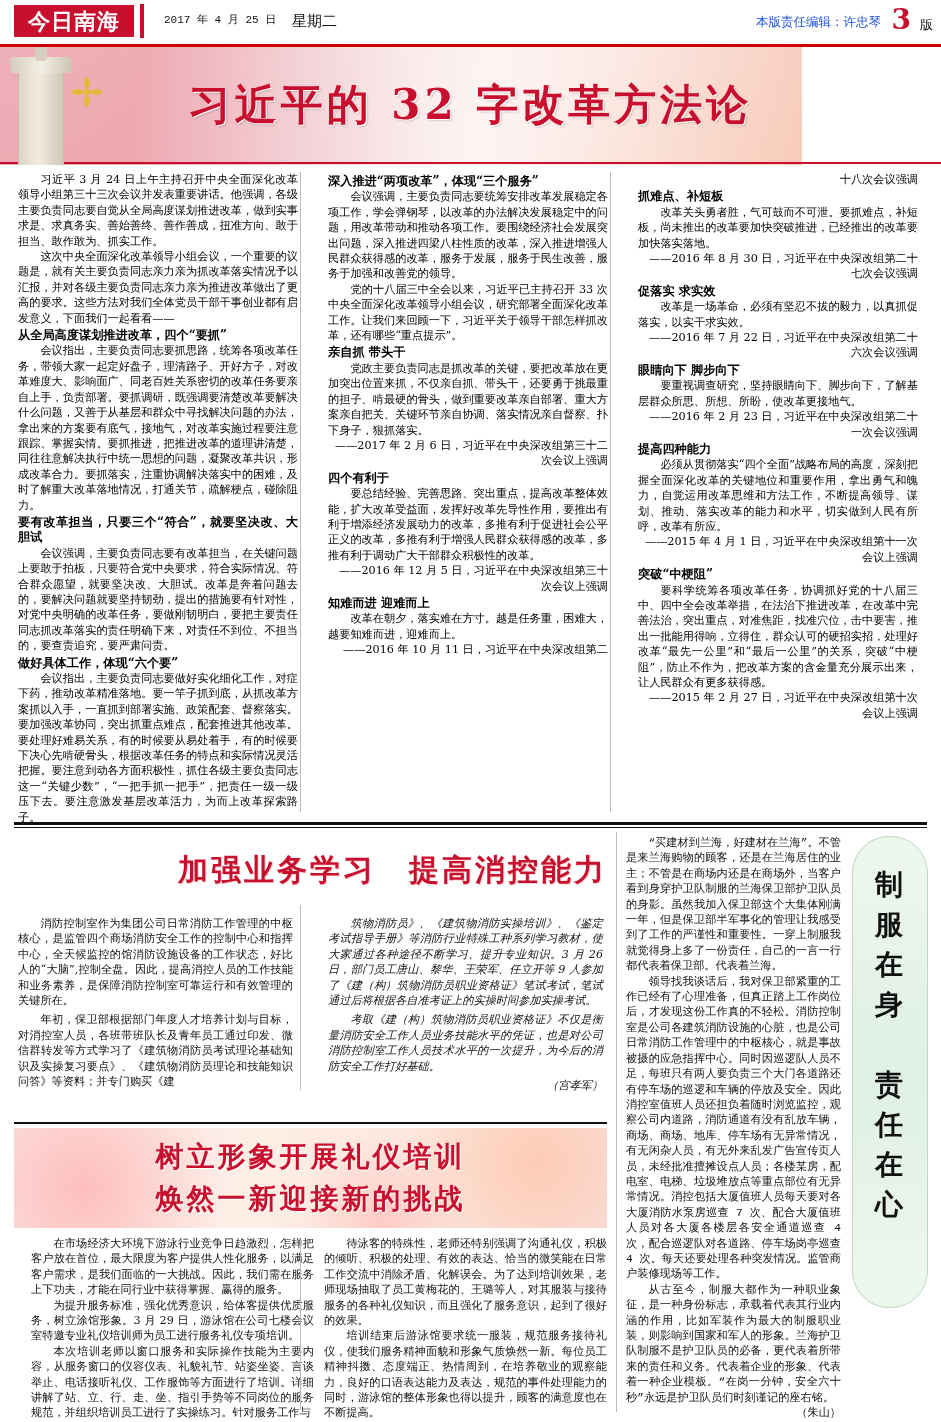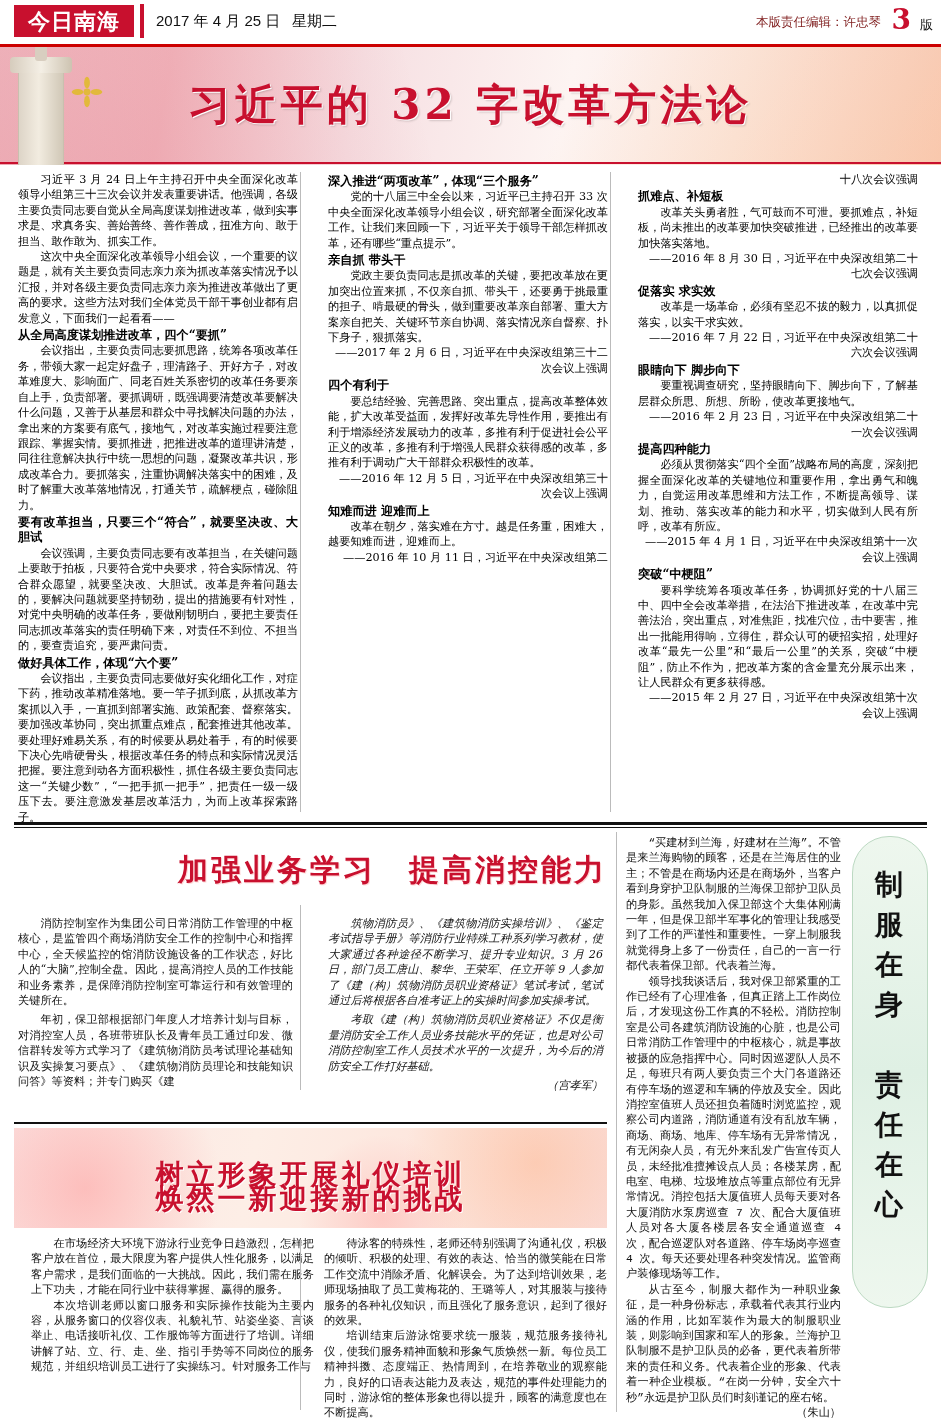--- a/index.html
+++ b/index.html
@@ -5,33 +5,33 @@
   html,body{margin:0;padding:0;background:#fff;}
   body{width:941px;height:1422px;font-family:"DejaVu Sans","Liberation Sans",sans-serif;color:#111;}
   .page{position:relative;width:941px;height:1422px;overflow:hidden;background:#fff;padding-left:16px;}
 
   
   .masthead{position:absolute;left:0;top:0;width:941px;height:44px;border-bottom:3px solid #c00;}
   .logo{position:absolute;left:14px;top:5px;width:120px;height:32px;background:#c8102e;color:#fff;
         font-family:"DejaVu Serif","Liberation Serif",serif;font-weight:bold;font-size:22px;
         letter-spacing:1px;text-align:center;line-height:32px;}
   .redbar{position:absolute;left:140px;top:4px;width:4px;height:34px;background:#c8102e;}
-  .mdate{position:absolute;left:156px;top:12px;font-size:15px;color:#111;
-         font-family:Liberation Sans, sans-serif;}
+  .mdate{position:absolute;left:164px;top:12px;font-size:11px;color:#111;
+         font-family:Liberation Mono, monospace;}
   .mweek{position:absolute;left:292px;top:12px;font-size:15px;color:#111;
          font-family:"DejaVu Serif","Liberation Serif",serif;}
-  .meditor{position:absolute;right:60px;top:14px;font-size:12.5px;color:#7f1d1d;
+  .meditor{position:absolute;right:60px;top:14px;font-size:12.5px;color:#1d4ed8;
            font-family:Liberation Mono, monospace;}
   .mpageno{position:absolute;right:30px;top:3px;font-size:28px;color:#c8102e;font-weight:bold;
            font-family:"DejaVu Serif","Liberation Serif",serif;}
   .mpagecn{position:absolute;right:8px;top:16px;font-size:13px;color:#111;
            font-family:"DejaVu Serif","Liberation Serif",serif;}
 
   
-  .hero{position:absolute;left:0;top:47px;width:941px;height:118px;overflow:hidden;
+  .hero{position:absolute;left:0;top:47px;width:802px;height:118px;overflow:hidden;
         background:linear-gradient(100deg,#f7d9dc 0%,#f4c3c8 18%,#f6dfe2 38%,#fdf4f2 60%,#fbe8e4 78%,#f7d2d2 100%);}
   .hero:after{content:"";position:absolute;left:0;top:0;width:941px;height:118px;
         background:linear-gradient(75deg,rgba(200,16,46,.22) 0%,rgba(255,255,255,0) 45%),
                    linear-gradient(-60deg,rgba(255,170,60,.25) 0%,rgba(255,255,255,0) 40%);}
   .hero-pillar{position:absolute;left:18px;top:20px;width:46px;height:120px;
         background:linear-gradient(90deg,#dcd3c6,#f2ece0 45%,#cfc6b5);border-radius:6px;
         box-shadow:0 0 0 1px #c9bfae inset;z-index:3;}
   .hero-pillar:before{content:"";position:absolute;left:-8px;top:-10px;width:62px;height:16px;
         background:linear-gradient(90deg,#d6ccbd,#f4efe5,#cdc3b1);border-radius:4px;}
   .hero-pillar:after{content:"";position:absolute;left:17px;top:-26px;width:12px;height:20px;
@@ -83,21 +83,21 @@
   .sec3{position:absolute;left:14px;top:1128px;width:593px;height:285px;}
   .sec3-banner{position:absolute;left:0;top:0;width:593px;height:100px;overflow:hidden;
         background:linear-gradient(100deg,#fbe4e2,#fdeee6 40%,#fde6dd 70%,#fadfdc);}
   .sec3-banner:after{content:"";position:absolute;left:0;top:0;width:593px;height:100px;
         background:radial-gradient(circle at 12% 60%,rgba(255,140,140,.45),rgba(255,255,255,0) 26%),
                    radial-gradient(circle at 88% 35%,rgba(255,170,120,.4),rgba(255,255,255,0) 25%),
                    radial-gradient(circle at 62% 90%,rgba(255,150,150,.35),rgba(255,255,255,0) 22%);}
   .sec3-t1,.sec3-t2{position:absolute;width:593px;text-align:center;z-index:3;
         font-family:"DejaVu Serif","Liberation Serif",serif;font-weight:bold;font-size:28px;
         letter-spacing:3px;color:#c8102e;text-shadow:1px 1px 0 #fff;}
-  .sec3-t1{top:28px;}
+  .sec3-t1{top:10px;}
   .sec3-t2{top:52px;}
   .sec3-body{position:absolute;left:0;top:108px;width:593px;height:175px;}
   .sec3-body .col{position:absolute;top:0;width:283px;
         font-family:"DejaVu Serif","Liberation Serif",serif;font-size:11.2px;line-height:15.4px;
         text-align:justify;}
   .sec3-body .col p{margin:0;text-indent:2em;}
   .sec3-body .src{text-indent:0;text-align:right;}
   .s3c1{left:17px;}
   .s3c2{left:310px;}
   .vsep4{position:absolute;left:300px;top:1240px;width:1px;height:170px;background:#bbb;}
@@ -158,20 +158,21 @@
       <p class="sub">从全局高度谋划推进改革，四个“要抓”</p>
       <p>会议指出，主要负责同志要抓思路，统筹各项改革任务，带领大家一起定好盘子，理清路子、开好方子，对改革难度大、影响面广、同老百姓关系密切的改革任务要亲自上手，负责部署。要抓调研，既强调要清楚改革要解决什么问题，又善于从基层和群众中寻找解决问题的办法，拿出来的方案要有底气，接地气，对改革实施过程要注意跟踪、掌握实情。要抓推进，把推进改革的道理讲清楚，同往往意解决执行中统一思想的问题，凝聚改革共识，形成改革合力。要抓落实，注重协调解决落实中的困难，及时了解重大改革落地情况，打通关节，疏解梗点，碰除阻力。</p>
       <p class="sub">要有改革担当，只要三个“符合”，就要坚决改、大胆试</p>
       <p>会议强调，主要负责同志要有改革担当，在关键问题上要敢于拍板，只要符合党中央要求，符合实际情况、符合群众愿望，就要坚决改、大胆试。改革是奔着问题去的，要解决问题就要坚持韧劲，提出的措施要有针对性，对党中央明确的改革任务，要做刚韧明白，要把主要责任同志抓改革落实的责任明确下来，对责任不到位、不担当的，要查责追究，要严肃问责。</p>
       <p class="sub">做好具体工作，体现“六个要”</p>
       <p>会议指出，主要负责同志要做好实化细化工作，对症下药，推动改革精准落地。要一竿子抓到底，从抓改革方案抓以入手，一直抓到部署实施、政策配套、督察落实。要加强改革协同，突出抓重点难点，配套推进其他改革。要处理好难易关系，有的时候要从易处着手，有的时候要下决心先啃硬骨头，根据改革任务的特点和实际情况灵活把握。要注意到动各方面积极性，抓住各级主要负责同志这一“关键少数”，“一把手抓一把手”，把责任一级一级压下去。要注意激发基层改革活力，为而上改革探索路子。</p>
     </div>
 
     <div class="col c2">
       <p class="sub">深入推进“两项改革”，体现“三个服务”</p>
+      <p>会议强调，主要负责同志要统筹安排改革发展稳定各项工作，学会弹钢琴，以改革的办法解决发展稳定中的问题，用改革带动和推动各项工作。要围绕经济社会发展突出问题，深入推进四梁八柱性质的改革，深入推进增强人民群众获得感的改革，服务于发展，服务于民生改善，服务于加强和改善党的领导。</p>
       <p>党的十八届三中全会以来，习近平已主持召开 33 次中央全面深化改革领导小组会议，研究部署全面深化改革工作。让我们来回顾一下，习近平关于领导干部怎样抓改革，还有哪些“重点提示”。</p>
       <p class="sub">亲自抓 带头干</p>
       <p>党政主要负责同志是抓改革的关键，要把改革放在更加突出位置来抓，不仅亲自抓、带头干，还要勇于挑最重的担子、啃最硬的骨头，做到重要改革亲自部署、重大方案亲自把关、关键环节亲自协调、落实情况亲自督察、扑下身子，狠抓落实。</p>
       <p class="src">——2017 年 2 月 6 日，习近平在中央深改组第三十二次会议上强调</p>
       <p class="sub">四个有利于</p>
       <p>要总结经验、完善思路、突出重点，提高改革整体效能，扩大改革受益面，发挥好改革先导性作用，要推出有利于增添经济发展动力的改革，多推有利于促进社会公平正义的改革，多推有利于增强人民群众获得感的改革，多推有利于调动广大干部群众积极性的改革。</p>
       <p class="src">——2016 年 12 月 5 日，习近平在中央深改组第三十次会议上强调</p>
       <p class="sub">知难而进 迎难而上</p>
       <p>改革在朝夕，落实难在方寸。越是任务重，困难大，越要知难而进，迎难而上。</p>
       <p class="src">——2016 年 10 月 11 日，习近平在中央深改组第二</p>
@@ -218,20 +219,21 @@
 
   <div class="hr2"></div>
 
   <div class="sec3">
     <div class="sec3-banner"></div>
     <div class="sec3-t1">树立形象开展礼仪培训</div>
     <div class="sec3-t2">焕然一新迎接新的挑战</div>
     <div class="sec3-body">
       <div class="col s3c1">
         <p>在市场经济大环境下游泳行业竞争日趋激烈，怎样把客户放在首位，最大限度为客户提供人性化服务，以满足客户需求，是我们面临的一大挑战。因此，我们需在服务上下功夫，才能在同行业中获得掌握、赢得的服务。</p>
+        <p>为提升服务标准，强化优秀意识，给体客提供优质服务，树立涂馆形象。3 月 29 日，游泳馆在公司七楼会议室特邀专业礼仪培训师为员工进行服务礼仪专项培训。</p>
         <p>本次培训老师以窗口服务和实际操作技能为主要内容，从服务窗口的仪容仪表、礼貌礼节、站姿坐姿、言谈举止、电话接听礼仪、工作服饰等方面进行了培训。详细讲解了站、立、行、走、坐、指引手势等不同岗位的服务规范，并组织培训员工进行了实操练习。针对服务工作与</p>
       </div>
       <div class="col s3c2">
         <p>待泳客的特殊性，老师还特别强调了沟通礼仪，积极的倾听、积极的处理、有效的表达、恰当的微笑能在日常工作交流中消除矛盾、化解误会。为了达到培训效果，老师现场抽取了员工黄梅花的、王璐等人，对其服装与接待服务的各种礼仪知识，而且强化了服务意识，起到了很好的效果。</p>
         <p>培训结束后游泳馆要求统一服装，规范服务接待礼仪，使我们服务精神面貌和形象气质焕然一新。每位员工精神抖擞、态度端正、热情周到，在培养敬业的观察能力，良好的口语表达能力及表达，规范的事件处理能力的同时，游泳馆的整体形象也得以提升，顾客的满意度也在不断提高。</p>
         <p class="src">（帅红）</p>
       </div>
     </div>
   </div>
   <div class="vsep4"></div>

